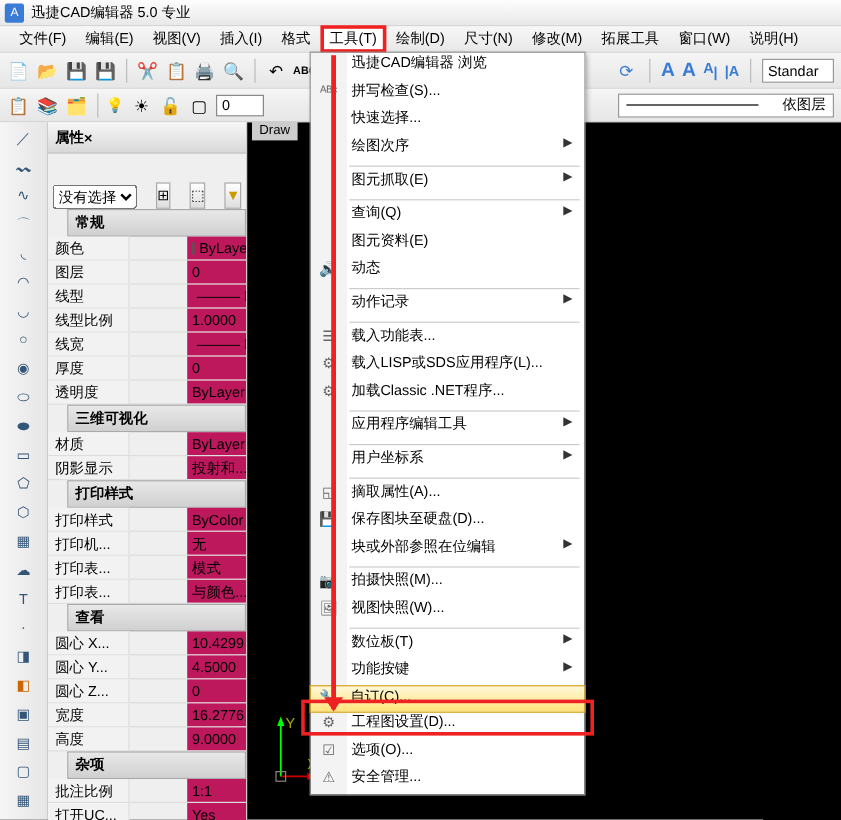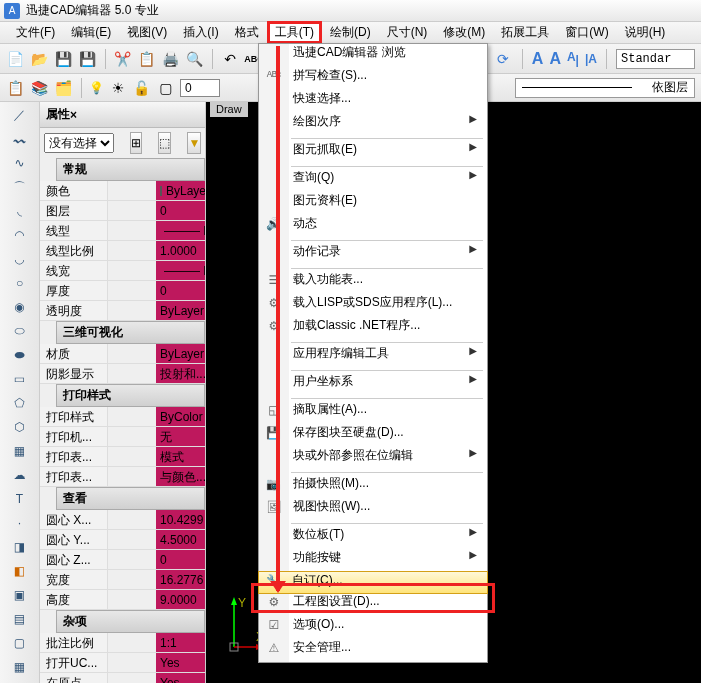--- a/index.html
+++ b/index.html
@@ -9,35 +9,35 @@
 .titlebar .app-icon { width: 16px; height: 16px; background: #3a7bd5; border-radius: 2px; margin-right: 6px; display: flex; align-items: center; justify-content: center; color: #fff; font-size: 10px; }
 
 .menubar { height: 22px; background: linear-gradient(#f7f7f7,#e8e8e8); display: flex; align-items: center; padding: 0 8px; border-bottom: 1px solid #ccc; gap: 0; text-align: center; }
 .menubar .menu-item { padding: 2px 8px; cursor: pointer; position: relative; }
 .menubar .menu-item.highlighted { border: 3px solid #e22; padding: 0 5px; background: #fff; }
 
 .toolbar-row { height: 30px; background: linear-gradient(#f5f5f5,#e6e6e6); display: flex; align-items: center; padding: 0 6px; border-bottom: 1px solid #ccc; gap: 4px; }
 .tool-icon { width: 20px; height: 20px; border: 1px solid transparent; display: flex; align-items: center; justify-content: center; font-size: 14px; }
 .tool-sep { width: 1px; height: 20px; background: #bbb; margin: 0 3px; }
 .right-panel { margin-left: auto; display: flex; align-items: center; gap: 6px; }
-.font-box { width: 79px; height: 20px; border: 1px solid #999; background: #fff; padding: 0 4px; line-height: 18px; font-family: Liberation Mono, monospace; }
+.font-box { width: 60px; height: 20px; border: 1px solid #999; background: #fff; padding: 0 4px; line-height: 18px; }
 
 .toolbar-row2 { height: 28px; background: linear-gradient(#f5f5f5,#e6e6e6); display: flex; align-items: center; padding: 0 6px; border-bottom: 1px solid #ccc; gap: 4px; }
 .lightbulb { color: #fc0; }
 .layer-box { width: 180px; height: 20px; border: 1px solid #999; background: #fff; margin-left: auto; display: flex; align-items: center; padding: 0 6px; }
 .layer-line { flex: 1; height: 1px; background: #000; }
 
 .main-area { display: flex; height: calc(683px - 22px - 22px - 30px - 28px); position: relative; }
 
 .left-toolbar { width: 40px; background: linear-gradient(90deg,#f5f5f5,#e6e6e6); border-right: 1px solid #ccc; display: flex; flex-direction: column; align-items: center; padding: 4px 0; gap: 6px; }
 .left-toolbar .lt-icon { width: 22px; height: 18px; display: flex; align-items: center; justify-content: center; color: #357; }
 
 .prop-panel { width: 166px; background: #efefef; border-right: 1px solid #ccc; display: flex; flex-direction: column; }
 .prop-header { height: 26px; background: linear-gradient(#f7f7f7,#d8d8d8); border-bottom: 1px solid #bbb; display: flex; align-items: center; justify-content: flex-start; padding: 0 6px; font-weight: bold; }
-.prop-toolbar { height: 30px; display: flex; align-items: center; padding: 0 4px; gap: 16px; }
+.prop-toolbar { height: 30px; display: flex; align-items: flex-end; padding: 0 4px; gap: 16px; margin-top: 16px; }
 .prop-toolbar select { width: 78px; height: 20px; font-size: 12px; }
 .prop-tool-btn { width: 22px; height: 22px; border: 1px solid #aaa; background: linear-gradient(#fff,#ddd); display: flex; align-items: center; justify-content: center; }
 
 .prop-grid { flex: 1; overflow-y: auto; }
 .prop-group { background: linear-gradient(#e8e8e8,#d0d0d0); border: 1px solid #aaa; padding: 2px 6px; font-weight: bold; display: flex; align-items: center; margin-left: 16px; }
 .prop-row { display: flex; height: 20px; border-bottom: 1px solid #ddd; }
 .prop-row .label { width: 68px; padding-left: 6px; background: #f2f2f2; border-right: 1px solid #ddd; line-height: 20px; overflow: hidden; white-space: nowrap; }
 .prop-row .value { flex: 1; padding-left: 4px; background: #be185d; line-height: 20px; overflow: hidden; white-space: nowrap; display: flex; align-items: center; margin-left: 48px; }
 .colorswatch { width: 10px; height: 10px; border: 1px solid #555; margin-right: 4px; }
 .linetype { height: 1px; background: #000; flex: 1; margin-right: 4px; }

